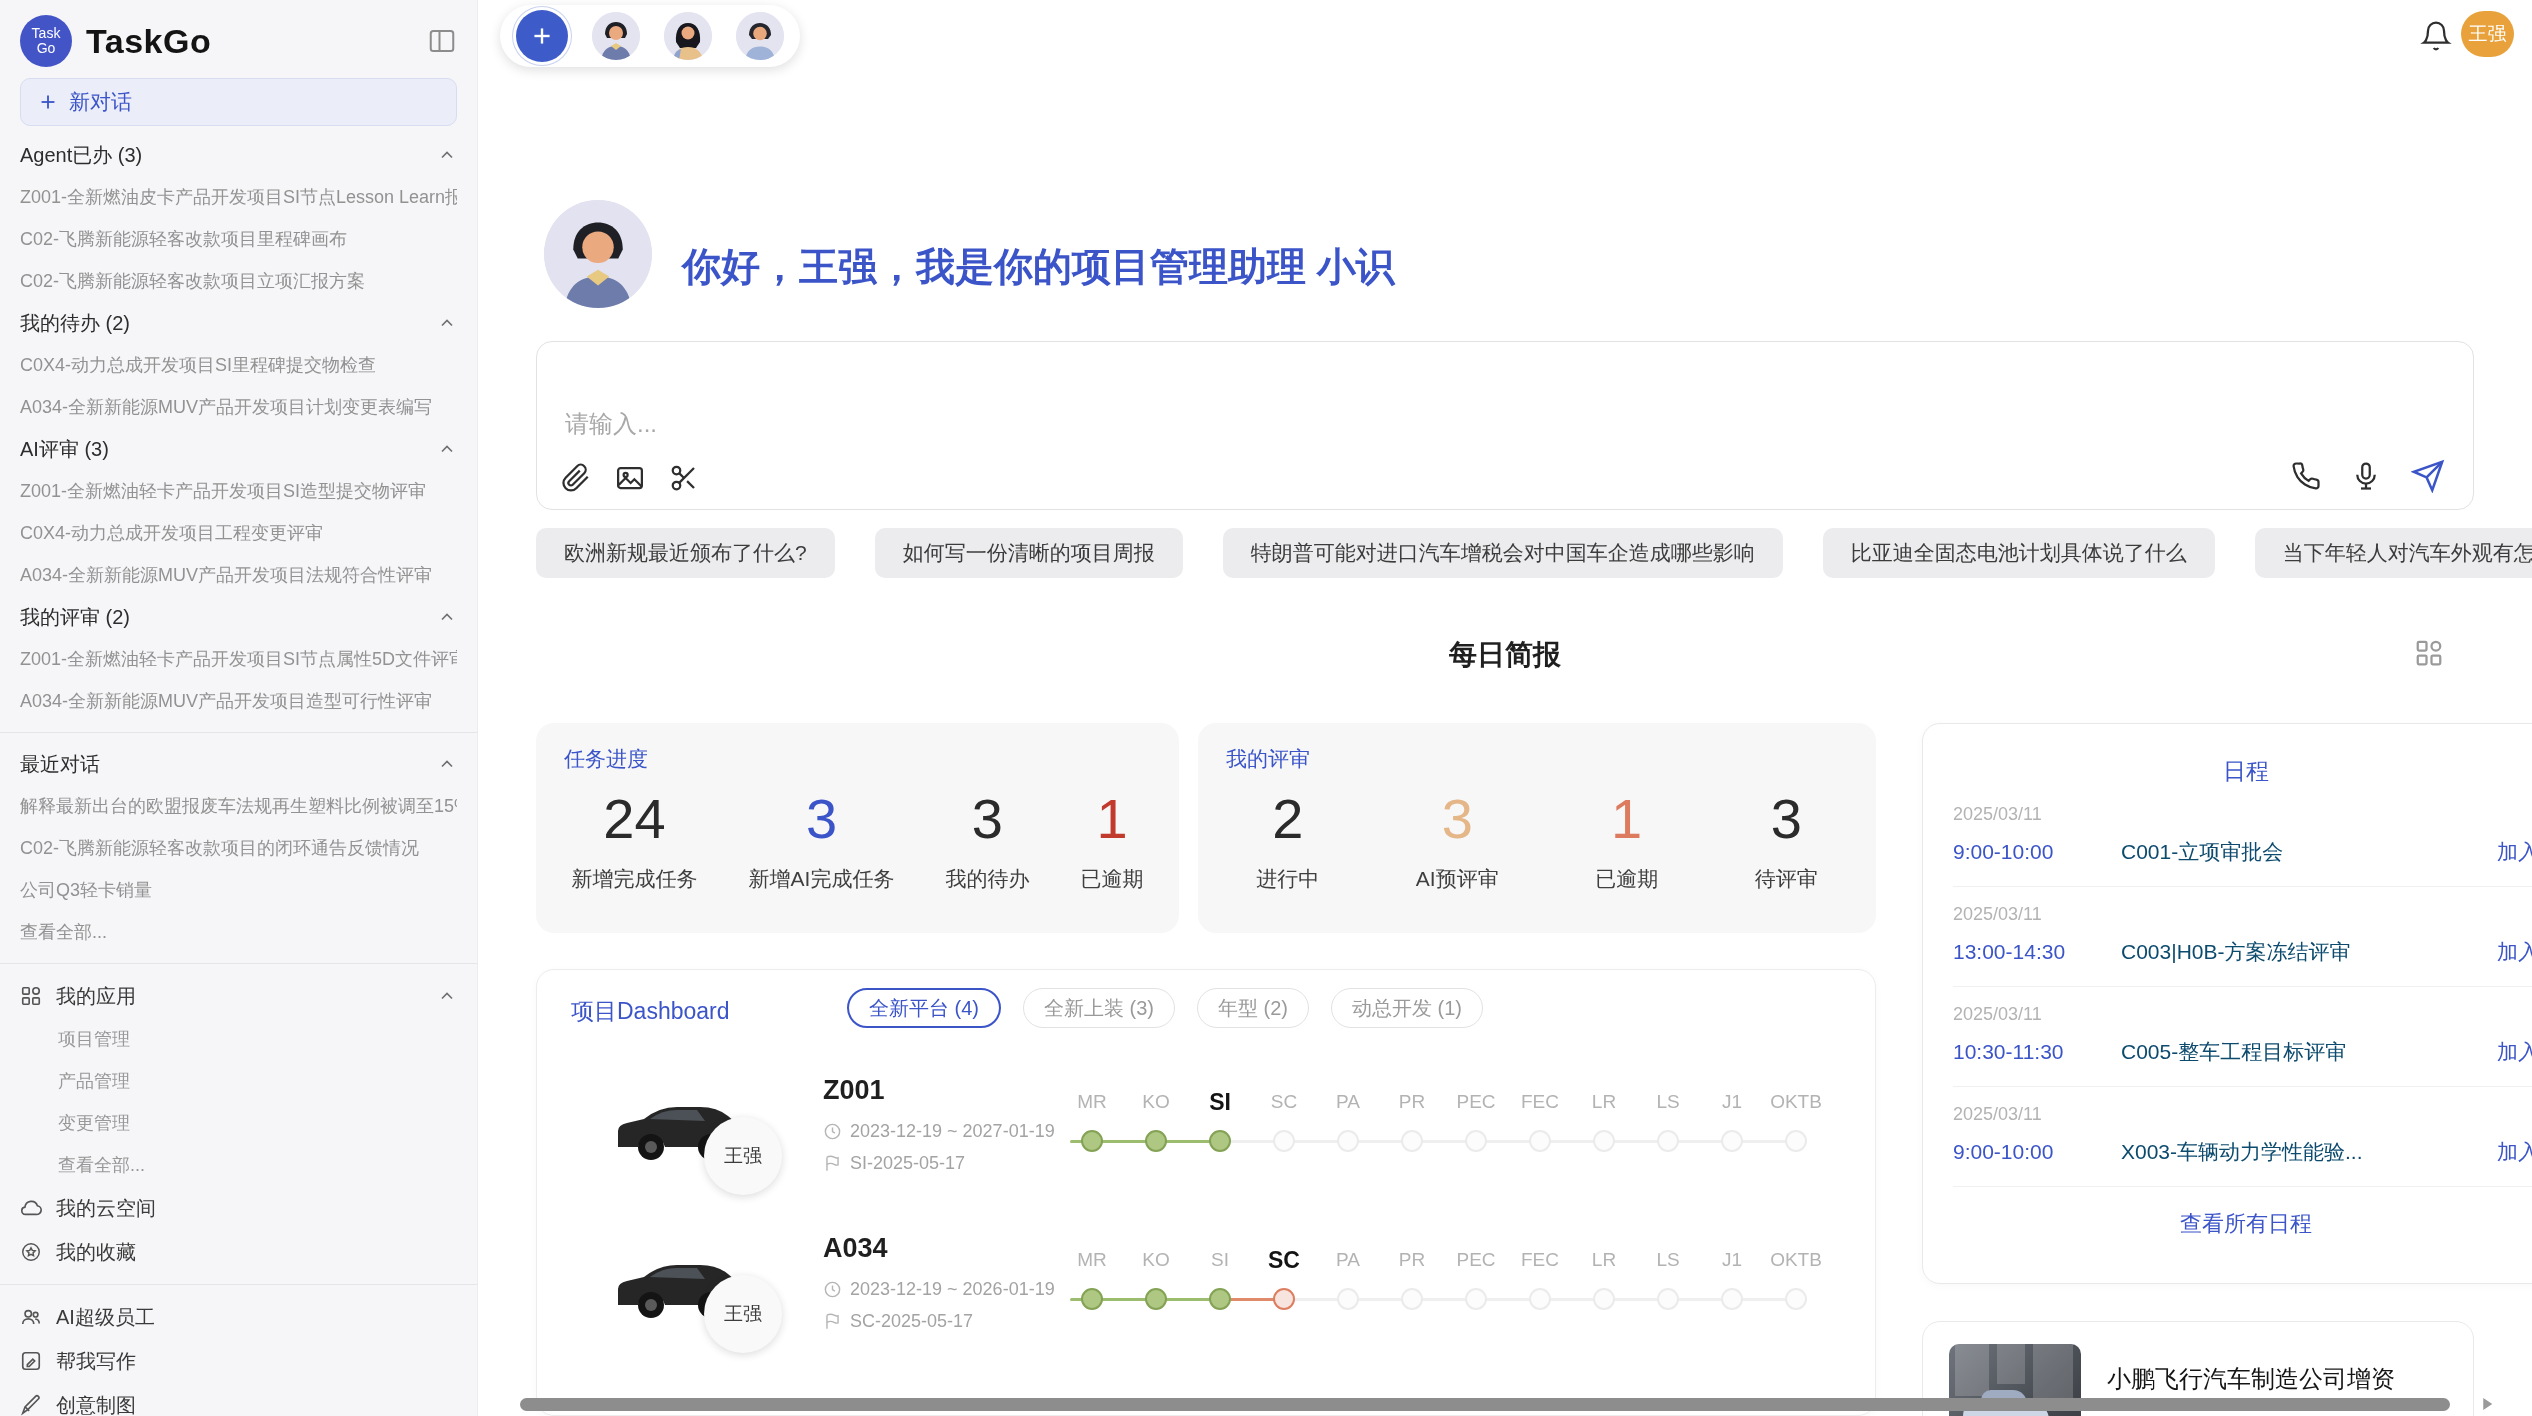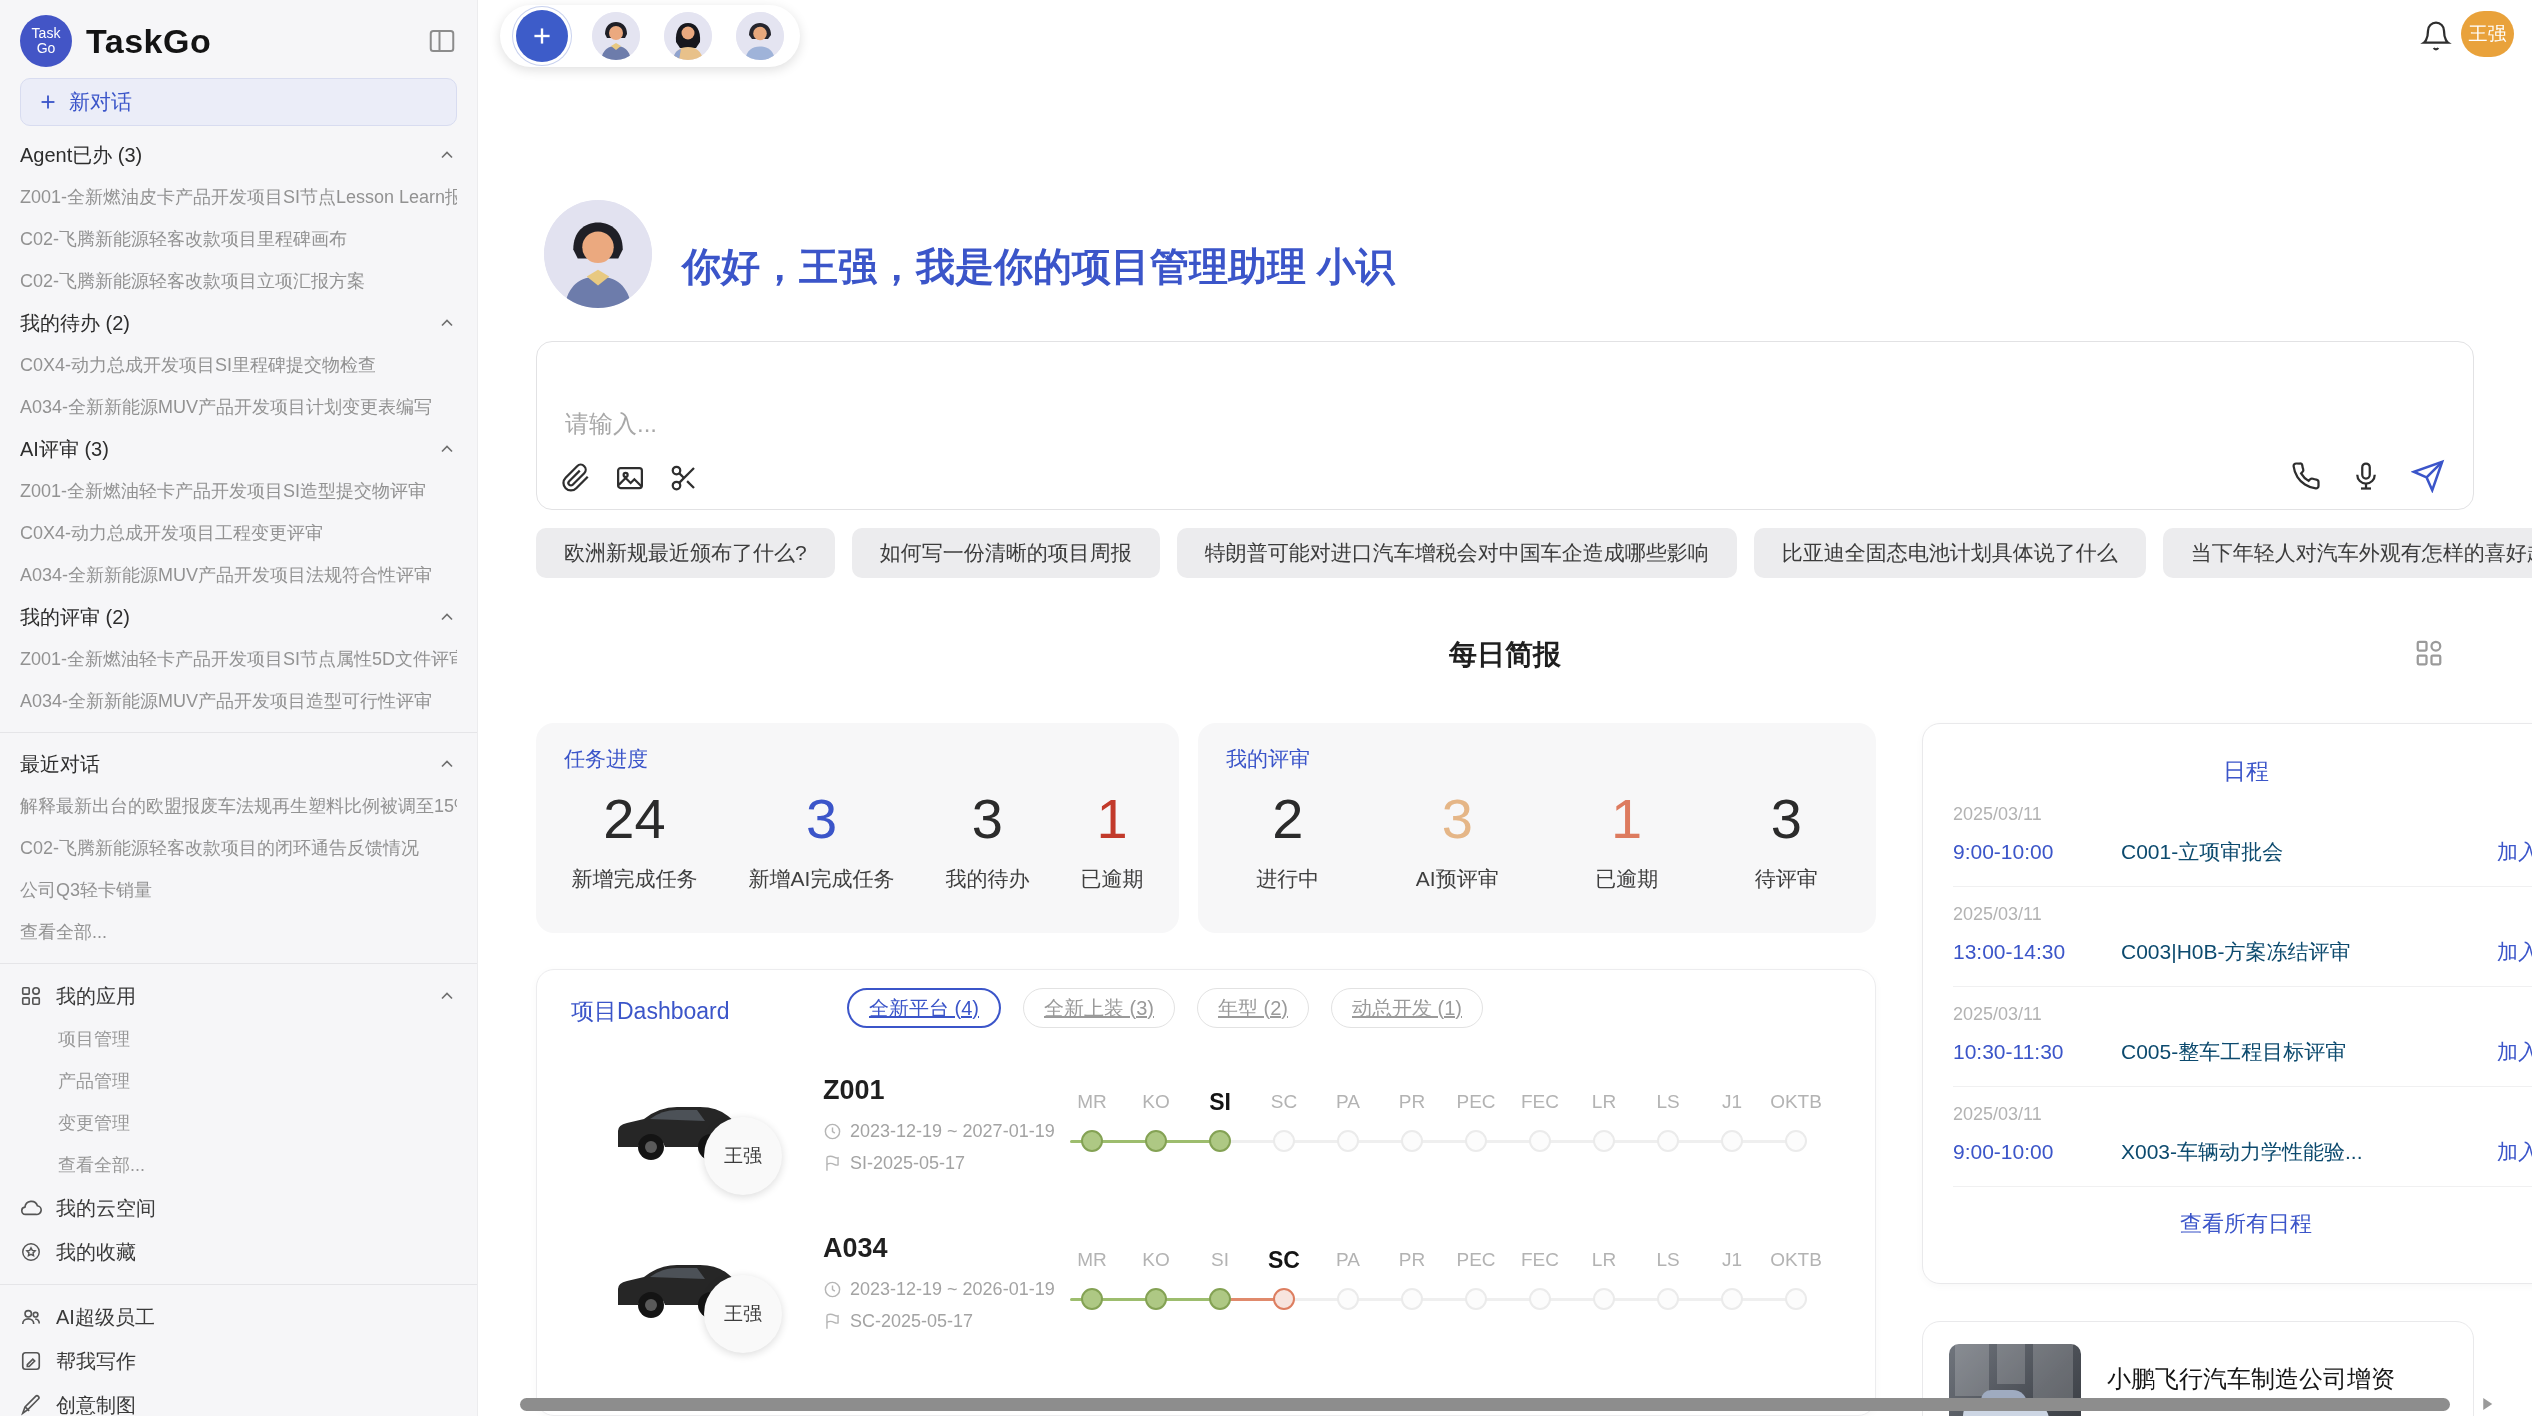--- a/index.html
+++ b/index.html
@@ -39,41 +39,41 @@
   .greet-text{position:absolute;left:682px;top:240px;font-size:39px;font-weight:bold;color:#3b55c9;}
   
   .composer{position:absolute;left:536px;top:341px;width:1938px;height:169px;border:1px solid #e2e2e4;
     border-radius:16px;box-sizing:border-box;background:#fff;}
   .placeholder{position:absolute;left:28px;top:66px;font-size:24px;color:#a8a8a8;}
   .c-icons-left{position:absolute;left:24px;bottom:16px;display:flex;gap:24px;align-items:center;}
   .c-icons-right{position:absolute;right:28px;bottom:16px;display:flex;gap:30px;align-items:center;}
   .c-icon{width:30px;height:30px;color:#2e2e2e;cursor:pointer;}
   .c-icon.send{color:#3b55c9;width:34px;height:34px;}
   
-  .chips{position:absolute;left:536px;top:528px;width:1960px;display:flex;gap:17px;}
+  .chips{position:absolute;left:536px;top:528px;width:1960px;display:flex;gap:40px;}
   .chip{height:50px;background:#ececee;border-radius:10px;display:flex;align-items:center;
     padding:0 28px;font-size:21px;color:#3c3c3c;white-space:nowrap;cursor:pointer;flex:0 0 auto;}
   
   .daily-title{position:absolute;top:636px;left:536px;width:1938px;text-align:center;font-size:28px;
     font-weight:bold;color:#1f1f1f;}
   .grid-btn{position:absolute;left:2414px;top:638px;width:30px;height:30px;color:#9a9a9a;cursor:pointer;}
   
   .stat-card{position:absolute;top:723px;height:210px;background:#f7f7f8;border-radius:18px;}
   .stat-title{position:absolute;left:28px;top:22px;font-size:21px;color:#3b55c9;}
   .stat-row{position:absolute;left:10px;right:10px;top:66px;display:flex;justify-content:space-around;}
   .stat{text-align:center;}
   .stat .value{font-size:56px;font-weight:500;line-height:60px;}
   .stat .label{font-size:21px;color:#3f3f3f;margin-top:16px;}
   
   .dash-card{position:absolute;left:536px;top:969px;width:1340px;height:447px;background:#fff;
     border:1px solid #ececee;border-radius:18px;box-sizing:border-box;box-shadow:0 2px 8px rgba(0,0,0,.03);}
   .dash-title{position:absolute;left:34px;top:26px;font-size:23px;color:#3b55c9;}
   .tabs{position:absolute;left:310px;top:18px;display:flex;gap:22px;}
   .tab{height:40px;border-radius:20px;border:1px solid #e2e2e2;color:#9a9a9a;font-size:20px;display:flex;
-    align-items:center;padding:0 20px;background:#fff;cursor:pointer;white-space:nowrap;box-sizing:border-box;text-decoration:underline;}
+    align-items:center;padding:0 20px;background:#fff;cursor:pointer;white-space:nowrap;box-sizing:border-box;}
   .tab.active{border:2px solid #3b55c9;color:#3b55c9;}
   .proj-row{position:absolute;left:71px;width:1240px;height:150px;}
   .truck{position:absolute;left:0;top:0;width:140px;height:94px;}
   .owner-badge{position:absolute;left:96px;top:44px;width:78px;height:78px;border-radius:50%;background:#f9f9f9;
     box-shadow:0 2px 8px rgba(0,0,0,.14);display:flex;align-items:center;justify-content:center;
     font-size:19px;color:#3c3c3c;}
   .proj-code{position:absolute;left:215px;top:2px;font-size:27px;font-weight:bold;color:#1f1f1f;}
   .proj-meta{position:absolute;left:215px;font-size:18px;color:#a3a3a3;display:flex;align-items:center;gap:8px;white-space:nowrap;}
   .meta-icon{width:19px;height:19px;color:#b5b5b5;}
   .chain{position:absolute;left:452px;top:14px;width:772px;height:84px;}

